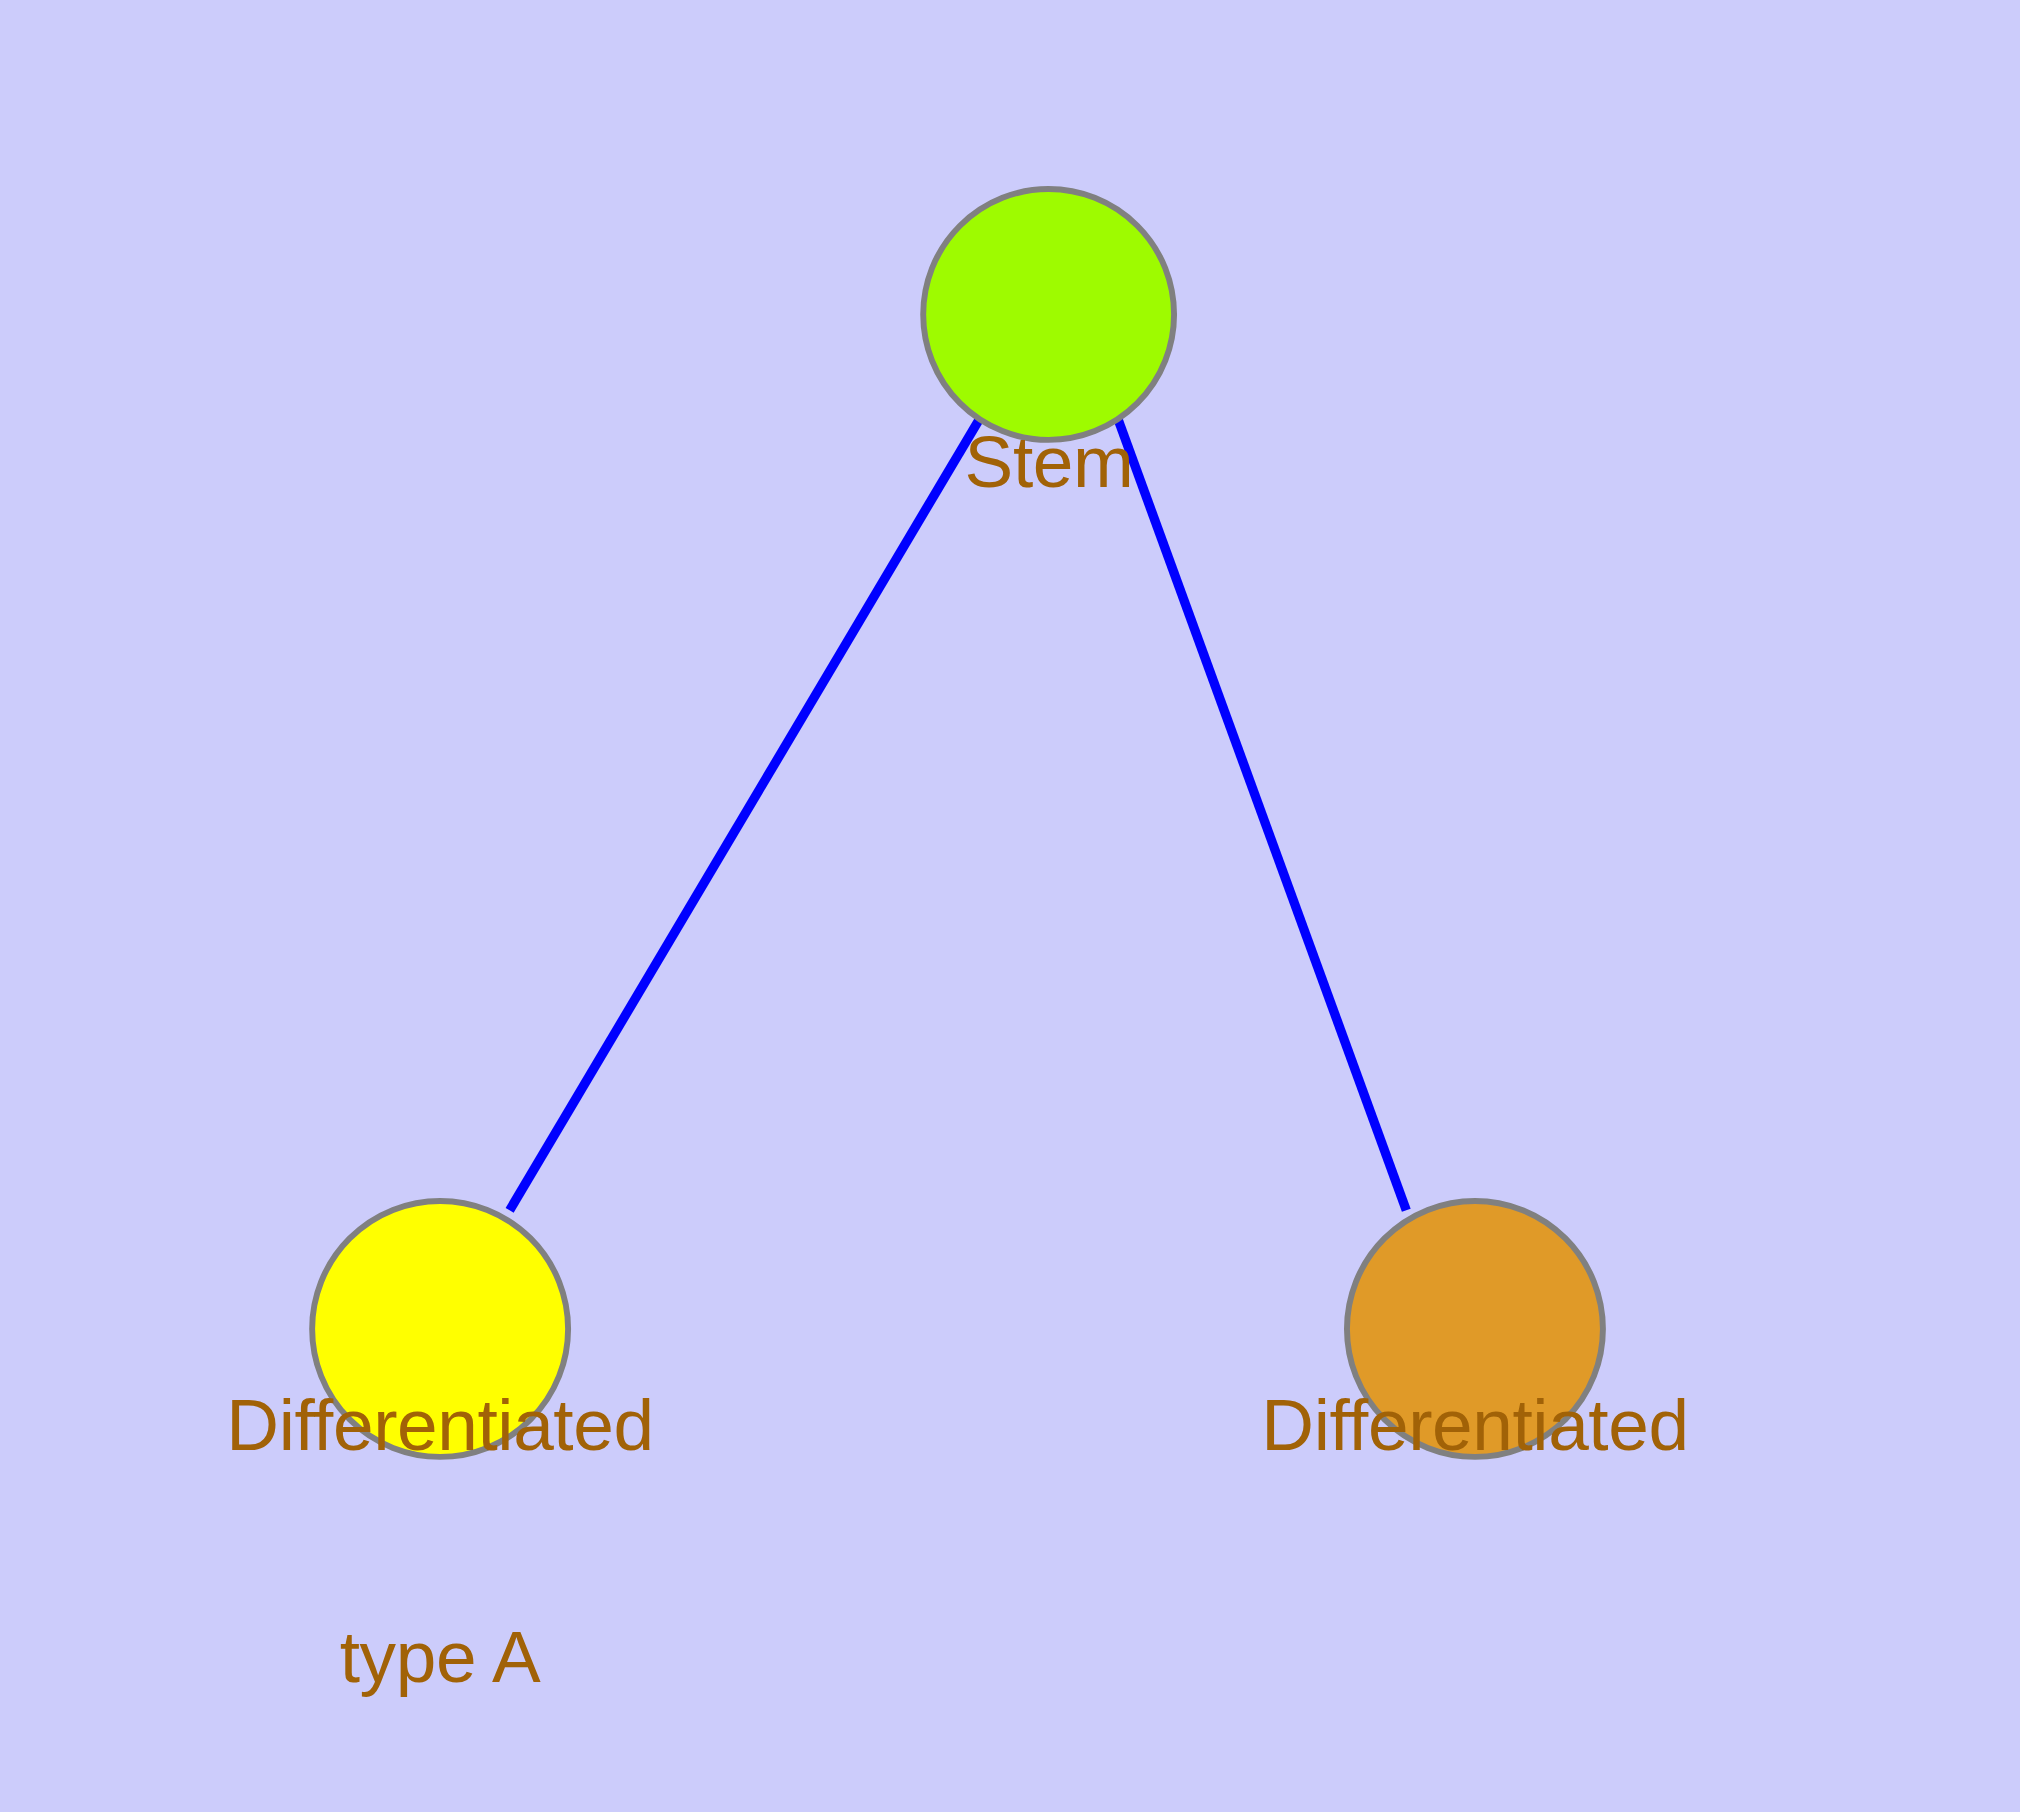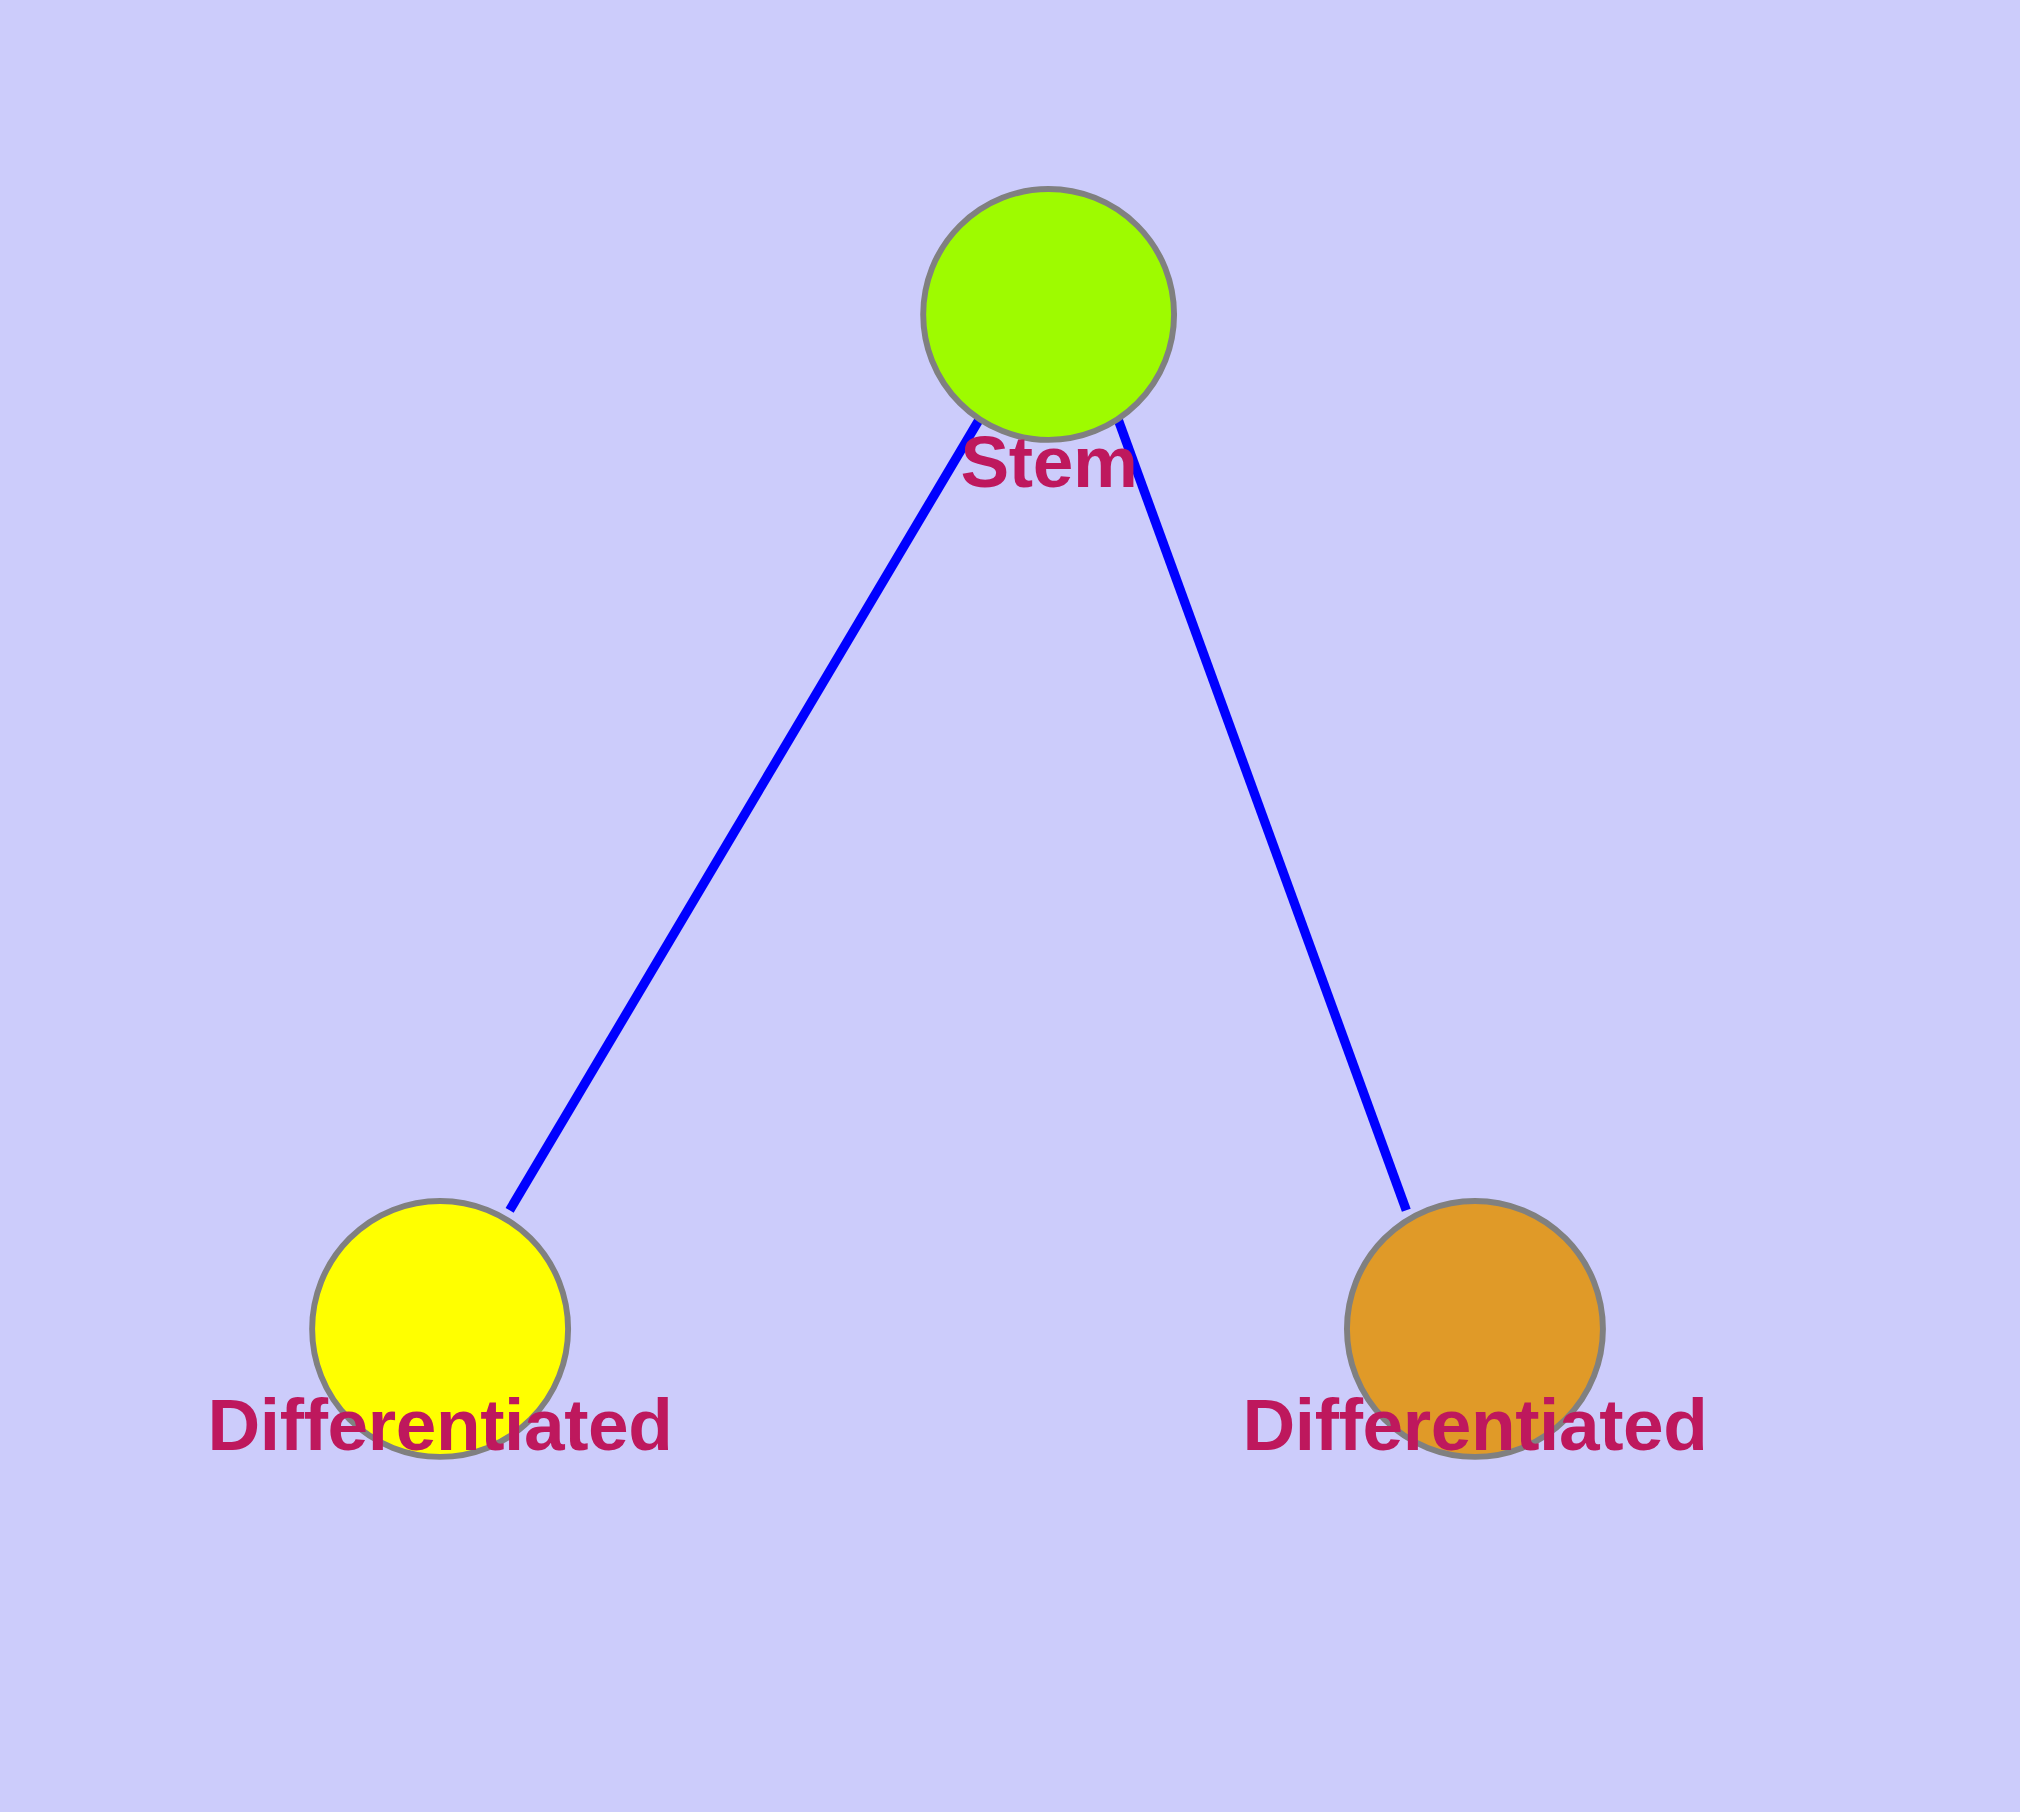--- a/index.html
+++ b/index.html
@@ -23,22 +23,22 @@
   }
   #graph-svg {
     position: absolute;
     left: 0; top: 0;
     width: 2021px;
     height: 1812px;
   }
   .node-label {
     position: absolute;
     text-align: center;
-    color: #be185d;
-    font-weight: bold;
+    color: #a16207;
+    font-weight: normal;
     line-height: 1.06;
     white-space: pre;
     pointer-events: none;
     user-select: none;
     letter-spacing: -0.4px;
   }
   #label-stem {
     font-size: 73px;
     left: 625px;
     top: 268px;
@@ -77,20 +77,21 @@
       <circle cx="1740" cy="1568" r="151" fill="#e09a28" stroke="#808080" stroke-width="7"></circle>
     </g>
   </svg>
 
   <div class="node-label" id="label-stem">
     <div>Stem</div>
   </div>
 
   <div class="node-label" id="label-diff-a">
     <div>Differentiated</div>
+    <div>type A</div>
   </div>
 
   <div class="node-label" id="label-diff-b">
     <div>Differentiated</div>
   </div>
 
 </div>
 
 
 </body></html>

